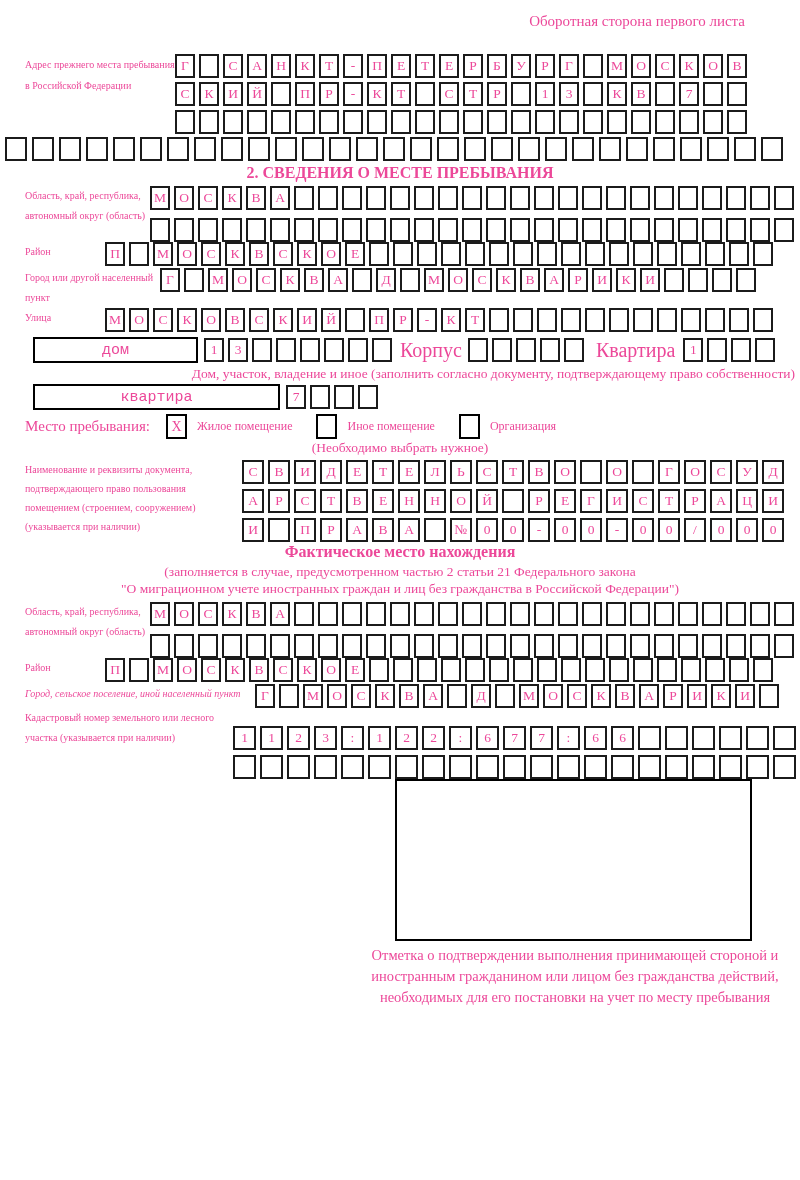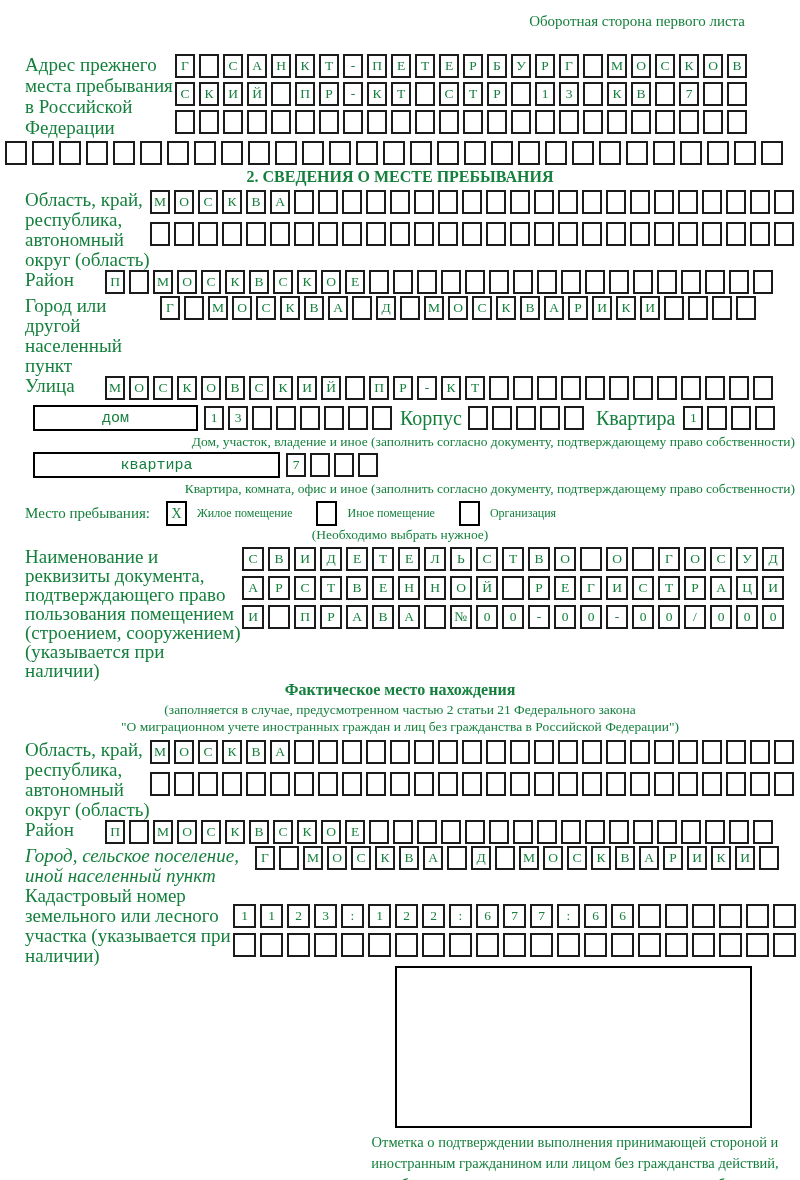--- a/index.html
+++ b/index.html
@@ -2,34 +2,34 @@
 <html><head>
 <meta charset="utf-8">
 <style>
   html,body{margin:0;padding:0;background:#fff;}
   .page{
     position:relative;
     width:800px;height:1180px;
     margin:0 auto;
     background:#fff;
     font-family:"Liberation Serif","DejaVu Serif",serif;
-    color:#15803d;
+    color:#ec4899;
     overflow:hidden;
     box-sizing:border-box;
     padding:0 5px 0 5px;
   }
   .top-note{
     margin:12px 50px 0 0;
     text-align:right;
     font-size:15px;
     line-height:18px;
   }
   .frow{display:flex;align-items:flex-start;}
   .flabel{
-    font-size:19px;
+    font-size:10px;
     line-height:20px;
     padding-left:20px;
     box-sizing:border-box;
     flex:none;
   }
   .lh21{line-height:21px;}
   .w170{width:170px;}
   .w145{width:145px;}
   .w100{width:100px;}
   .w155{width:155px;}
@@ -430,21 +430,20 @@
 
   <div class="domrow mt2">
     <div class="field-box box-kv">квартира</div>
     <div class="cells" style="margin-left:6px">
         <span class="cell">7</span>
         <span class="cell"></span>
         <span class="cell"></span>
         <span class="cell"></span>
       </div>
   </div>
-  <div class="caption leftcap mt2">Квартира, комната, офис и иное (заполнить согласно документу, подтверждающему право собственности)</div>
 
   <div class="mestorow mt4">
     <span class="mlabel">Место пребывания:</span>
     <span class="checkbox">X</span>
     <span class="mopt">Жилое помещение</span>
     <span class="checkbox"></span>
     <span class="mopt">Иное помещение</span>
     <span class="checkbox"></span>
     <span class="mopt last">Организация</span>
   </div>

